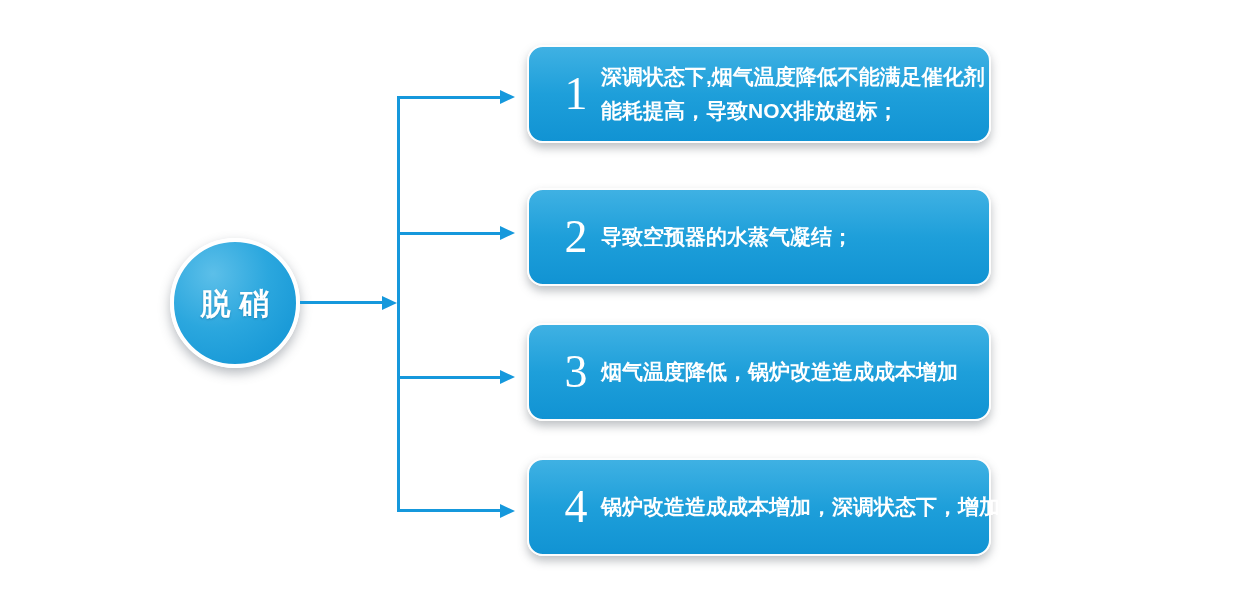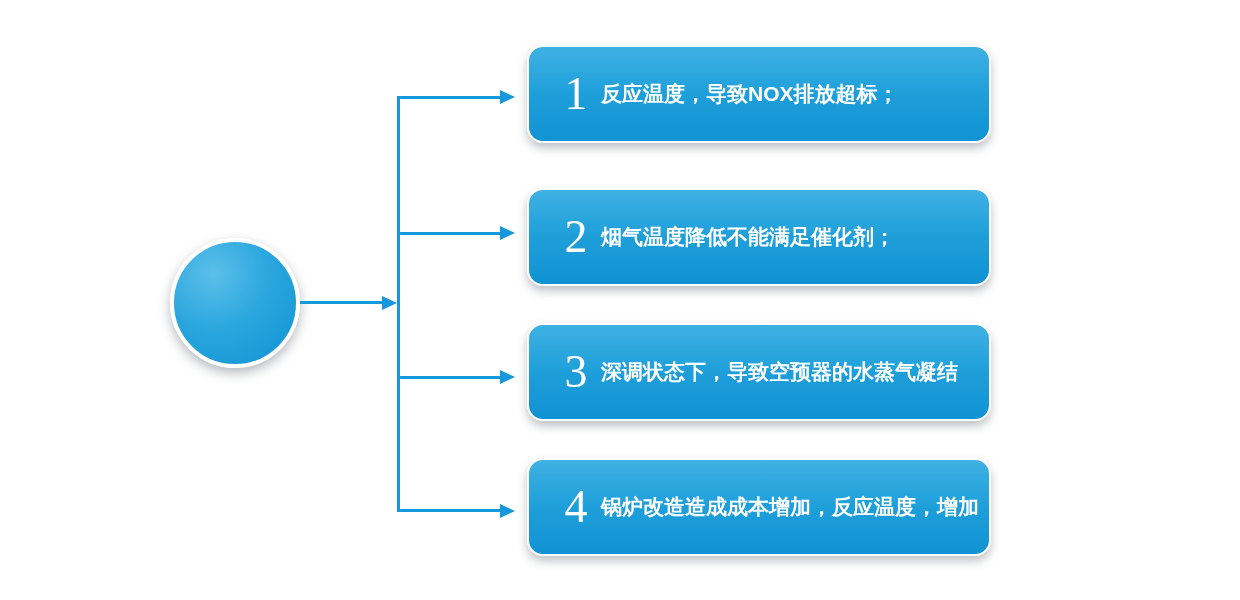--- a/index.html
+++ b/index.html
@@ -92,20 +92,21 @@
     line-height: 34px;
   }
   .card-text .text-line { white-space: nowrap; }
 </style>
 </head>
 <body>
 
 <div class="stage">
 
   <div class="center-node">
+    <div class="label-line">脱硝</div>
   </div>
 
   <div class="line h-line" style="left:300px; top:301px; width:84px;"></div>
   <div class="arrow-head" style="left:382px; top:295.5px;"></div>
 
   <div class="line v-line" style="left:397px; top:96px; height:416px;"></div>
 
   <div class="line h-line" style="left:397px; top:95.5px; width:103px;"></div>
   <div class="arrow-head" style="left:500px; top:90px;"></div>
 
@@ -114,38 +115,39 @@
 
   <div class="line h-line" style="left:397px; top:375.5px; width:103px;"></div>
   <div class="arrow-head" style="left:500px; top:370px;"></div>
 
   <div class="line h-line" style="left:397px; top:509px; width:103px;"></div>
   <div class="arrow-head" style="left:500px; top:503.5px;"></div>
 
   <div class="card" style="top:45px;">
     <div class="card-number">1</div>
     <div class="card-text">
-      <div class="text-line">反应温度，导致NOX排放超标；</div>
+      <div class="text-line">深调状态下,烟气温度降低不能满足催化剂</div>
+      <div class="text-line">能耗提高，导致NOX排放超标；</div>
     </div>
   </div>
 
   <div class="card" style="top:188px;">
     <div class="card-number">2</div>
     <div class="card-text">
-      <div class="text-line">烟气温度降低不能满足催化剂；</div>
+      <div class="text-line">导致空预器的水蒸气凝结；</div>
     </div>
   </div>
 
   <div class="card" style="top:323px;">
     <div class="card-number">3</div>
     <div class="card-text">
-      <div class="text-line">深调状态下，导致空预器的水蒸气凝结</div>
+      <div class="text-line">烟气温度降低，锅炉改造造成成本增加</div>
     </div>
   </div>
 
   <div class="card" style="top:458px;">
     <div class="card-number">4</div>
     <div class="card-text">
-      <div class="text-line">锅炉改造造成成本增加，反应温度，增加</div>
+      <div class="text-line">锅炉改造造成成本增加，深调状态下，增加</div>
     </div>
   </div>
 
 </div>
 
 </body></html>

